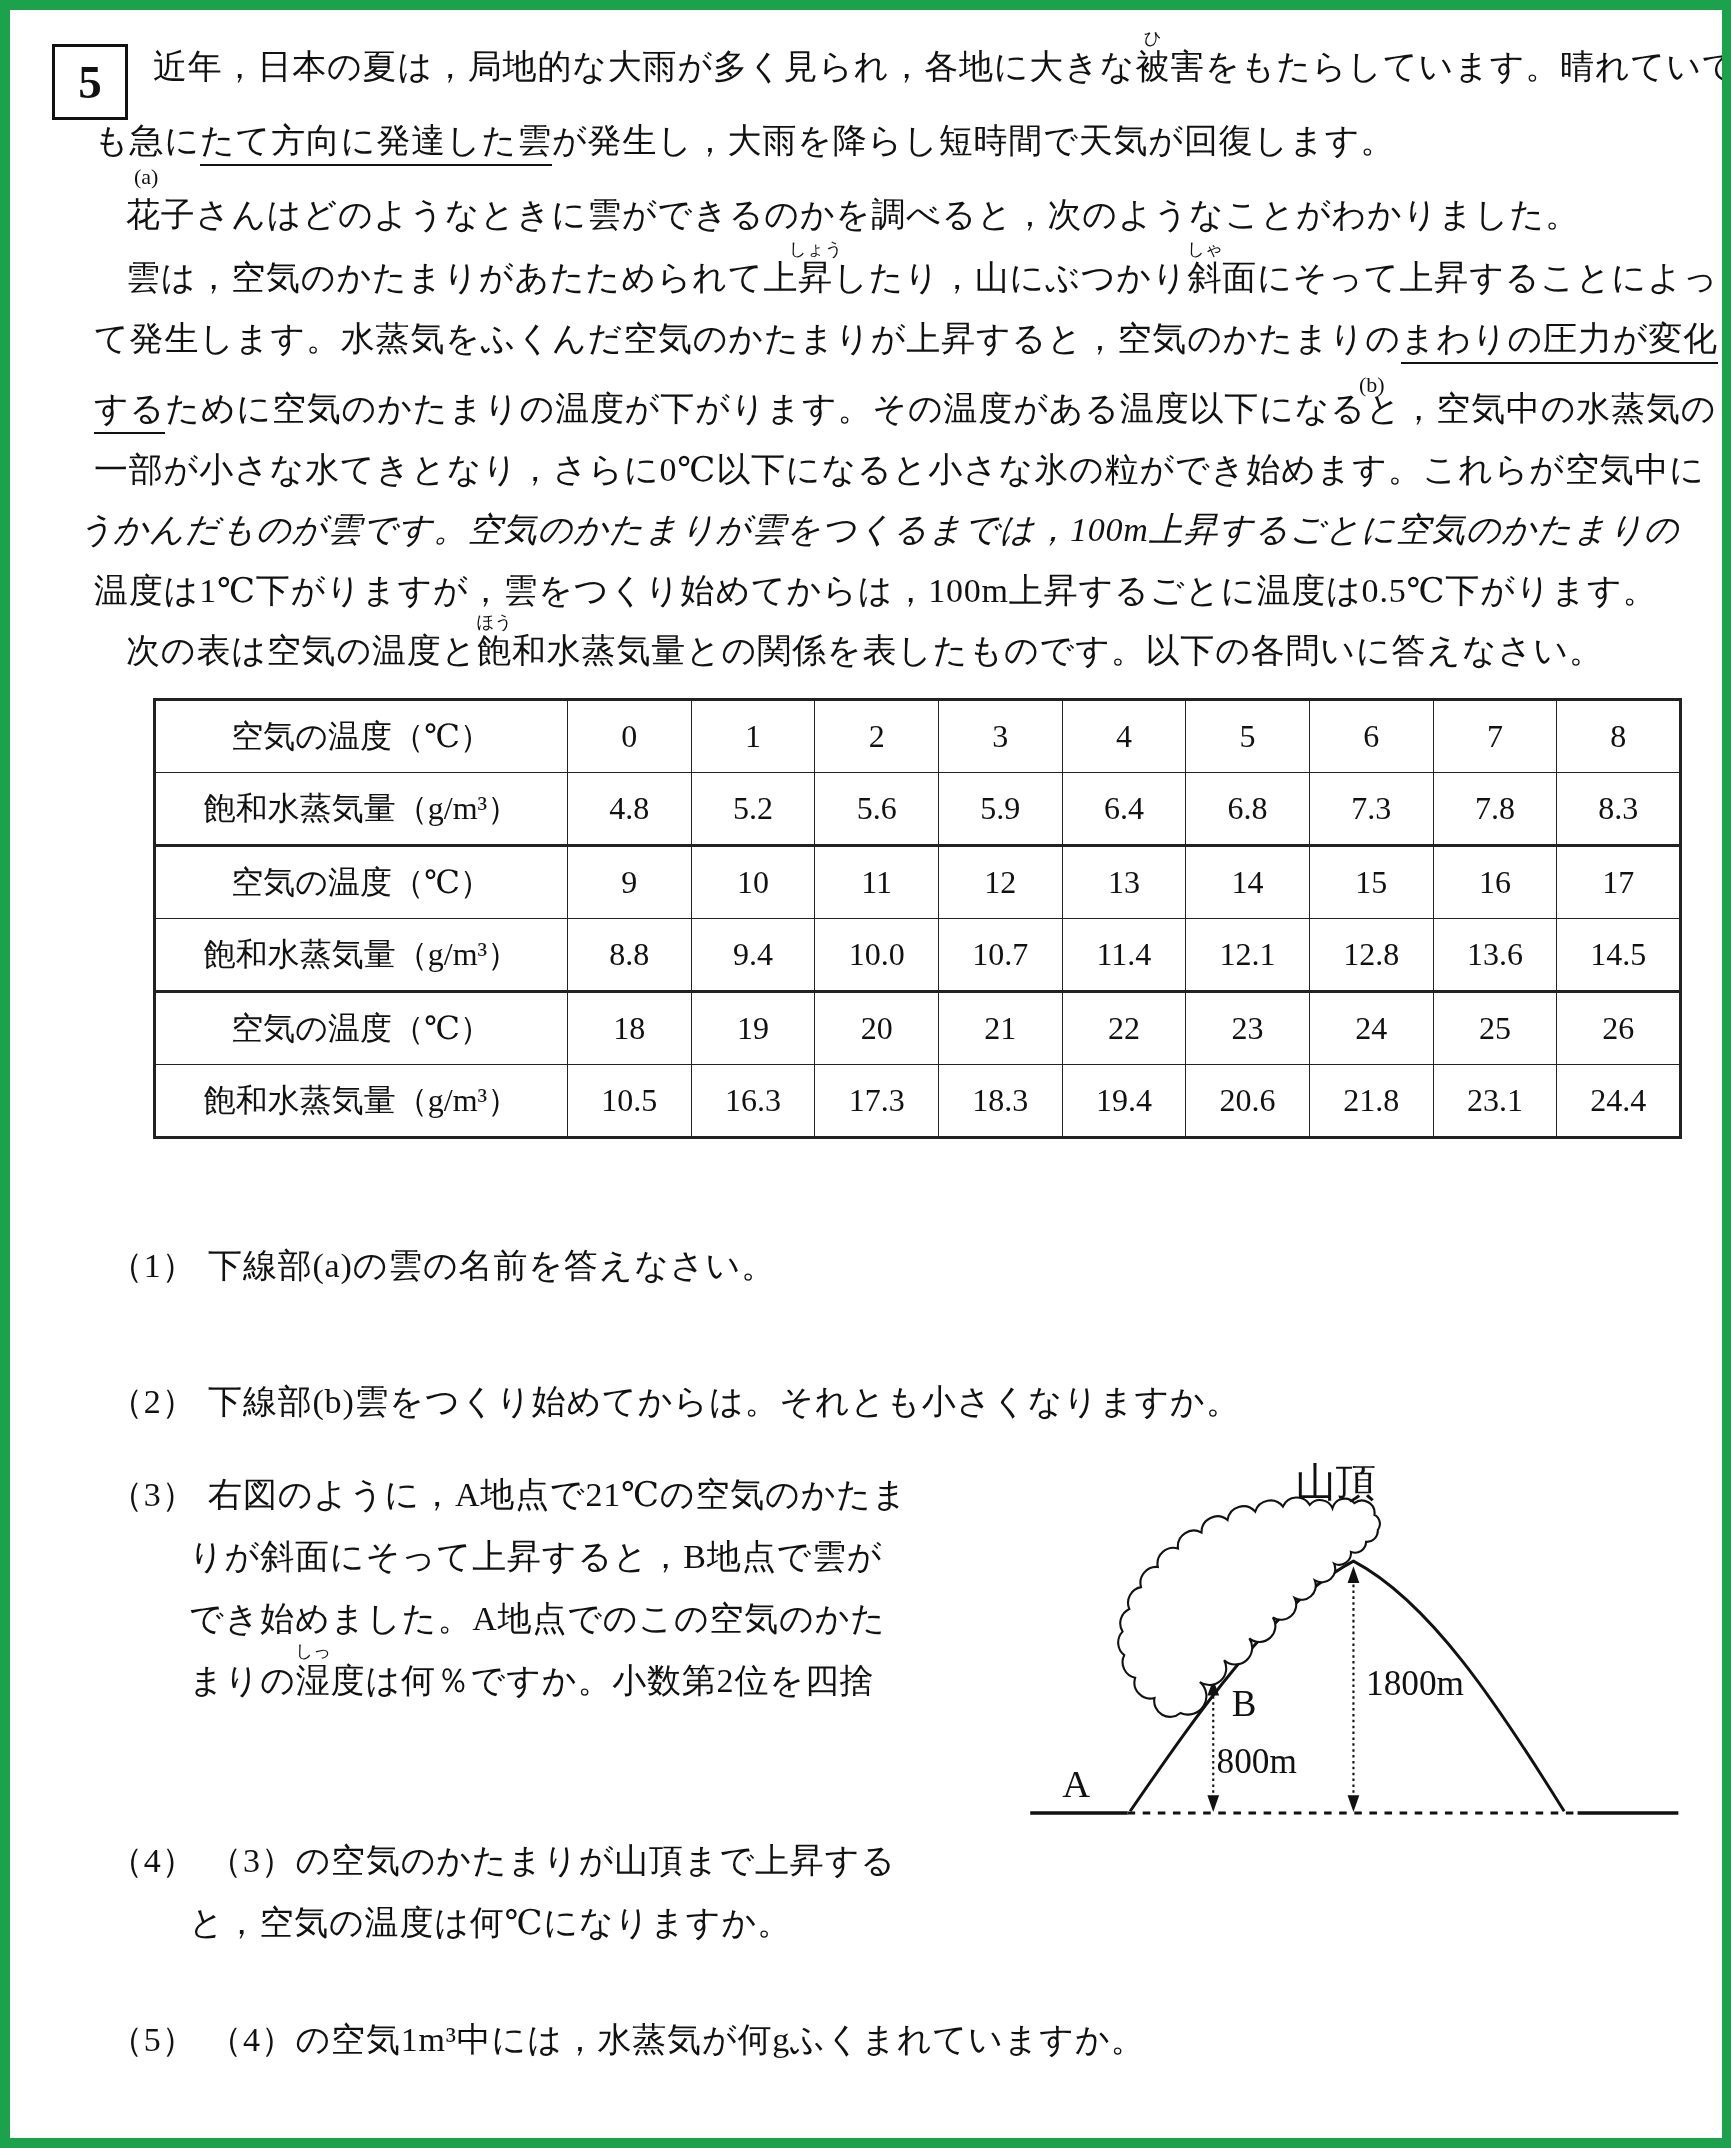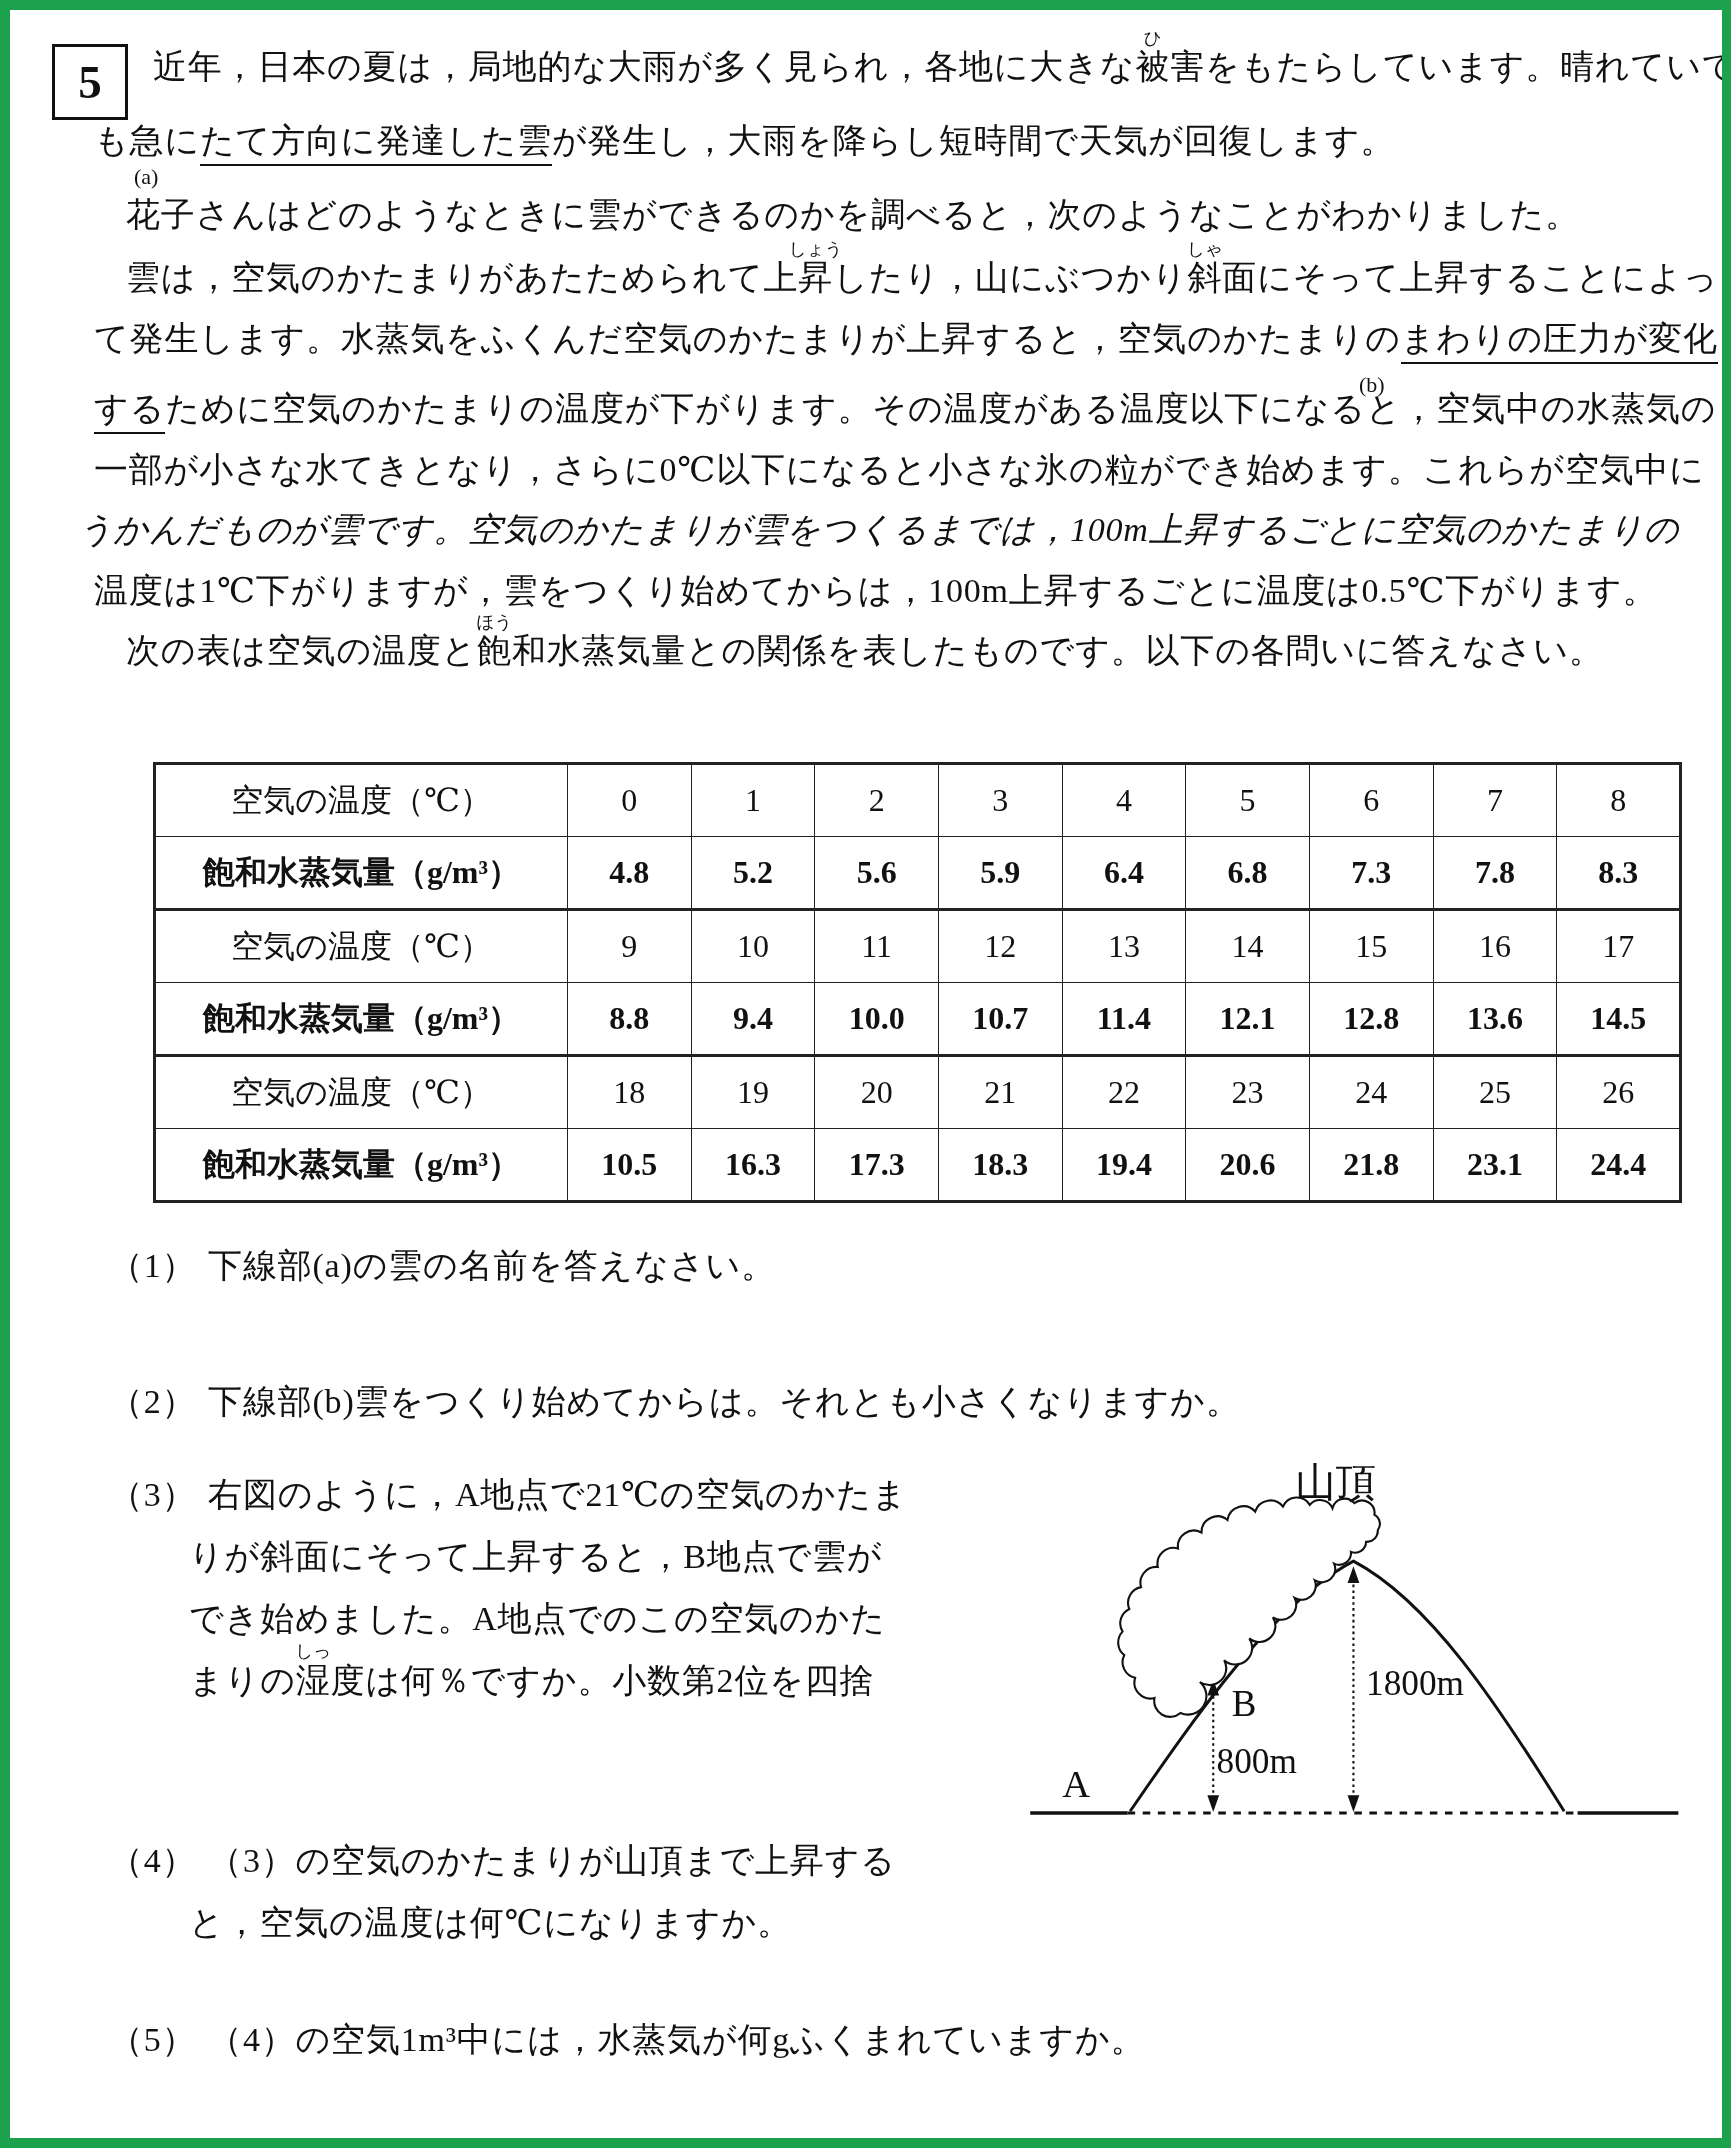--- a/index.html
+++ b/index.html
@@ -17,29 +17,29 @@
     position:absolute;left:42px;top:34px;width:70px;height:70px;
     border:3.4px solid #111;display:flex;align-items:center;justify-content:center;
     font-size:47px;font-weight:bold;
   }
   .tl{position:absolute;font-size:34px;letter-spacing:0.8px;white-space:nowrap;line-height:1.2;}
   .ul{border-bottom:2.5px solid #111;padding-bottom:5px;}
   .mk{position:absolute;font-size:22px;letter-spacing:0;}
   .rb{position:relative;display:inline-block;}
   .rb .rt{position:absolute;left:50%;top:-19.3px;transform:translateX(-50%);font-size:17.6px;letter-spacing:0;}
   table.vap{
-    position:absolute;left:143px;top:752px;width:1529px;
+    position:absolute;left:143px;top:688px;width:1529px;
     border-collapse:collapse;table-layout:fixed;
   }
   table.vap td{
     border:1.7px solid #222;height:71px;text-align:center;vertical-align:middle;
     font-size:32px;padding:0;
   }
   table.vap td.lab{width:411px;}
-  table.vap tr.vapor td{border-top-style:dashed;font-weight:bold;}
+  table.vap tr.vapor td{border-top-style:dashed;}
   table.vap tr.temp2 td{border-top-width:3.4px;}
   table.vap{border:3.4px solid #222;}
   .q{position:absolute;font-size:34px;letter-spacing:0.8px;white-space:nowrap;}
   .qnum{margin-right:11.7px;}
   .diagram{position:absolute;left:990px;top:1426px;width:722px;height:403px;}
   svg text{font-family:"Liberation Serif","DejaVu Serif",serif;fill:#111;}
 </style>
 </head>
 <body>
 

